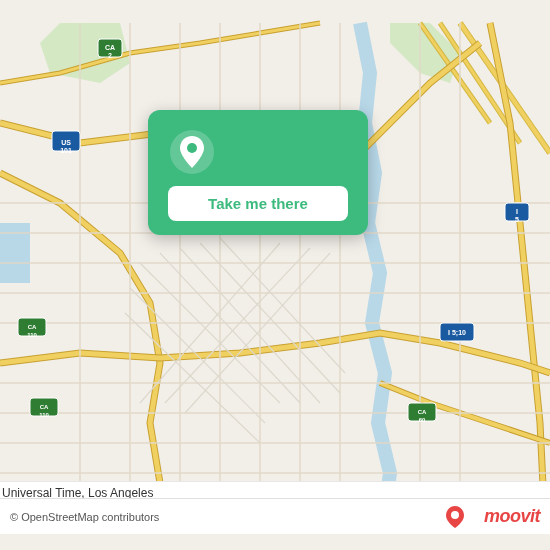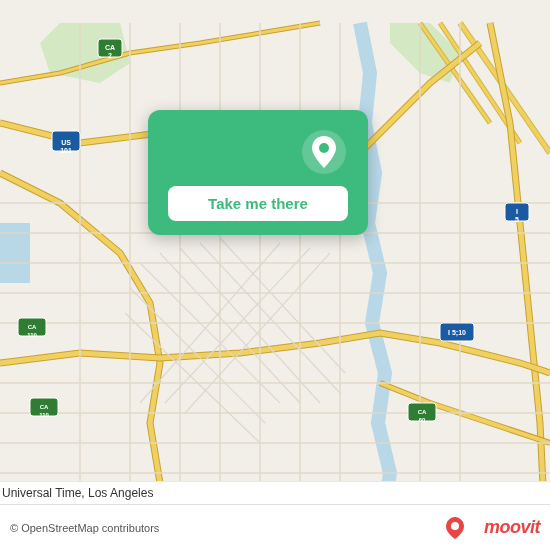--- a/index.html
+++ b/index.html
@@ -30,21 +30,21 @@
     
     #popup-card {
       position: absolute;
       top: 110px;
       left: 148px;
       width: 220px;
       background: #3dba7e;
       border-radius: 12px;
       display: flex;
       flex-direction: column;
-      align-items: flex-end;
+      align-items: flex-start;
       padding: 18px 20px 14px 20px;
       box-shadow: 0 4px 16px rgba(0,0,0,0.25);
       z-index: 10;
     }
 
     #map-pin-icon {
       width: 48px;
       height: 48px;
       margin-bottom: 10px;
     }
@@ -58,25 +58,25 @@
       font-weight: 600;
       padding: 9px 28px;
       cursor: pointer;
       width: 100%;
       text-align: center;
     }
 
     
     #bottom-bar {
       position: absolute;
-      bottom: 0;
+      bottom: 16px;
       left: 0;
       width: 100%;
       background: white;
-      height: 46px;
+      height: 36px;
       display: flex;
       align-items: center;
       justify-content: space-between;
       padding: 0 10px;
       border-top: 1px solid #e0e0e0;
       z-index: 20;
     }
 
     #copyright-text {
       font-size: 11px;

